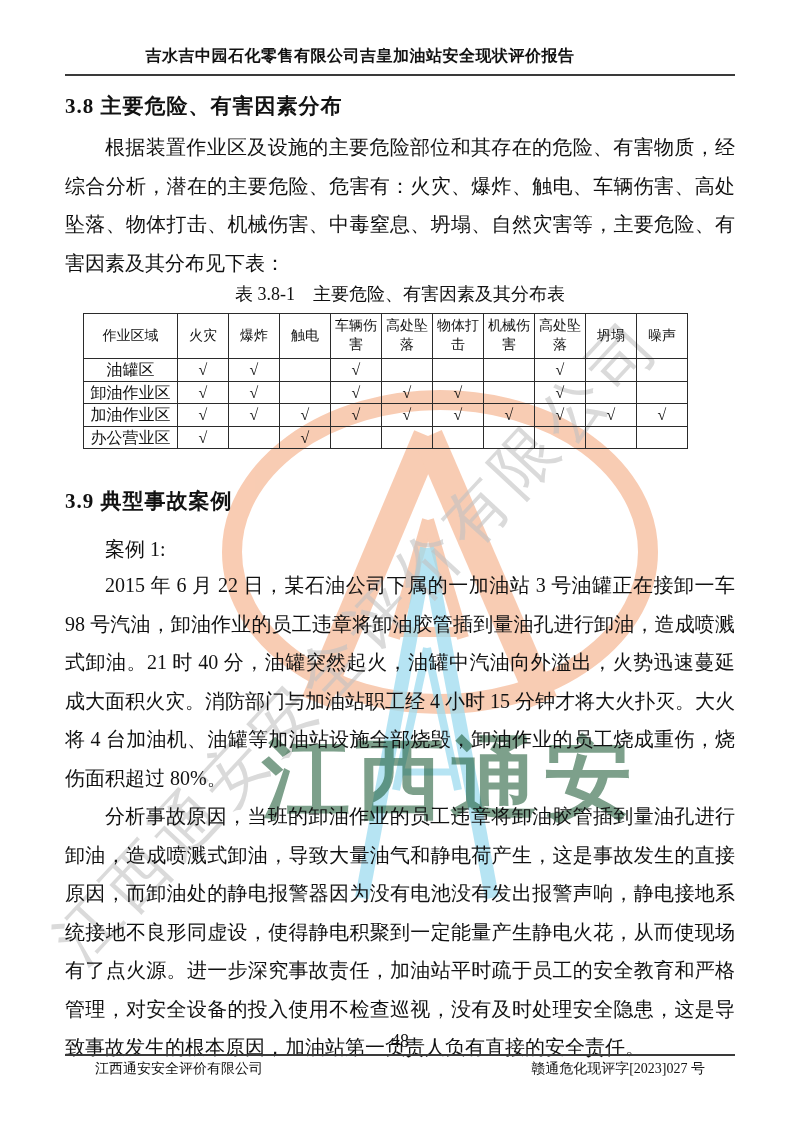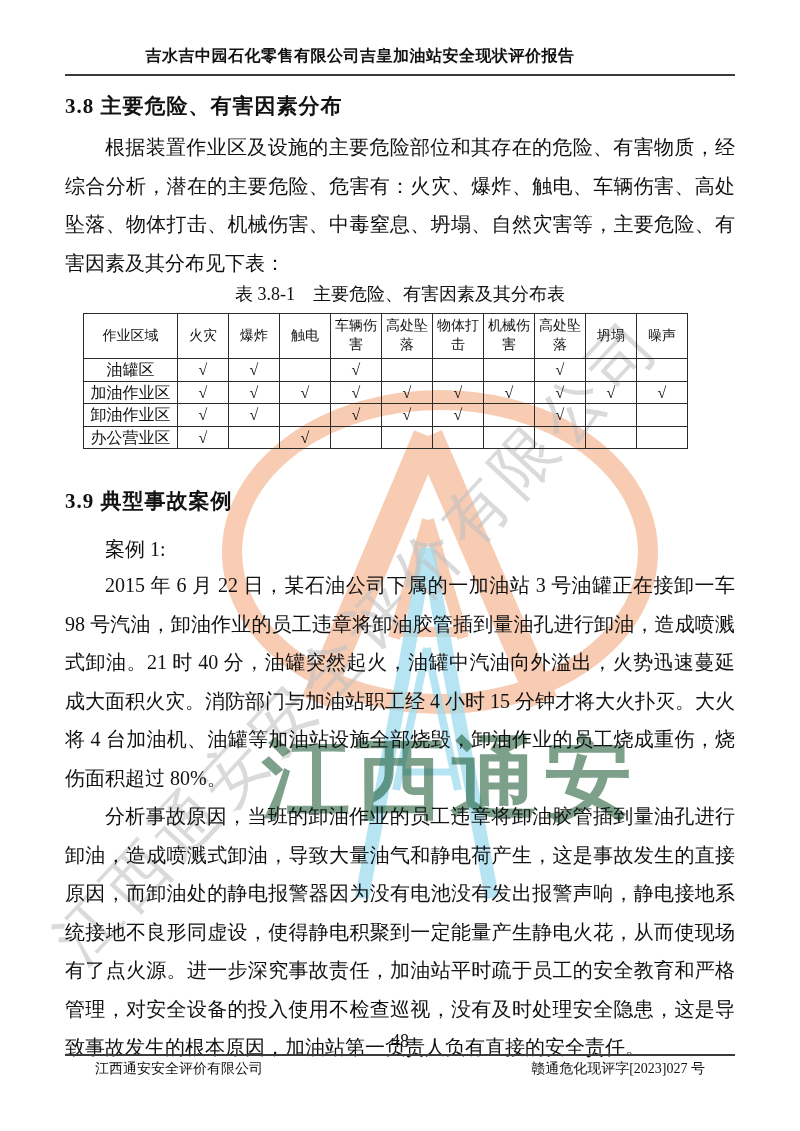--- a/index.html
+++ b/index.html
@@ -143,44 +143,44 @@
         <td></td>
         <td>√</td>
         <td></td>
         <td></td>
         <td></td>
         <td>√</td>
         <td></td>
         <td></td>
       </tr>
       <tr>
+        <td>卸油作业区</td>
+        <td>√</td>
+        <td>√</td>
+        <td></td>
+        <td>√</td>
+        <td>√</td>
+        <td>√</td>
+        <td></td>
+        <td>√</td>
+        <td></td>
+        <td></td>
+      </tr>
+      <tr>
         <td>加油作业区</td>
         <td>√</td>
         <td>√</td>
         <td>√</td>
         <td>√</td>
         <td>√</td>
         <td>√</td>
         <td>√</td>
         <td>√</td>
         <td>√</td>
         <td>√</td>
-      </tr>
-      <tr>
-        <td>卸油作业区</td>
-        <td>√</td>
-        <td>√</td>
-        <td></td>
-        <td>√</td>
-        <td>√</td>
-        <td>√</td>
-        <td></td>
-        <td>√</td>
-        <td></td>
-        <td></td>
       </tr>
       <tr>
         <td>办公营业区</td>
         <td>√</td>
         <td></td>
         <td>√</td>
         <td></td>
         <td></td>
         <td></td>
         <td></td>

